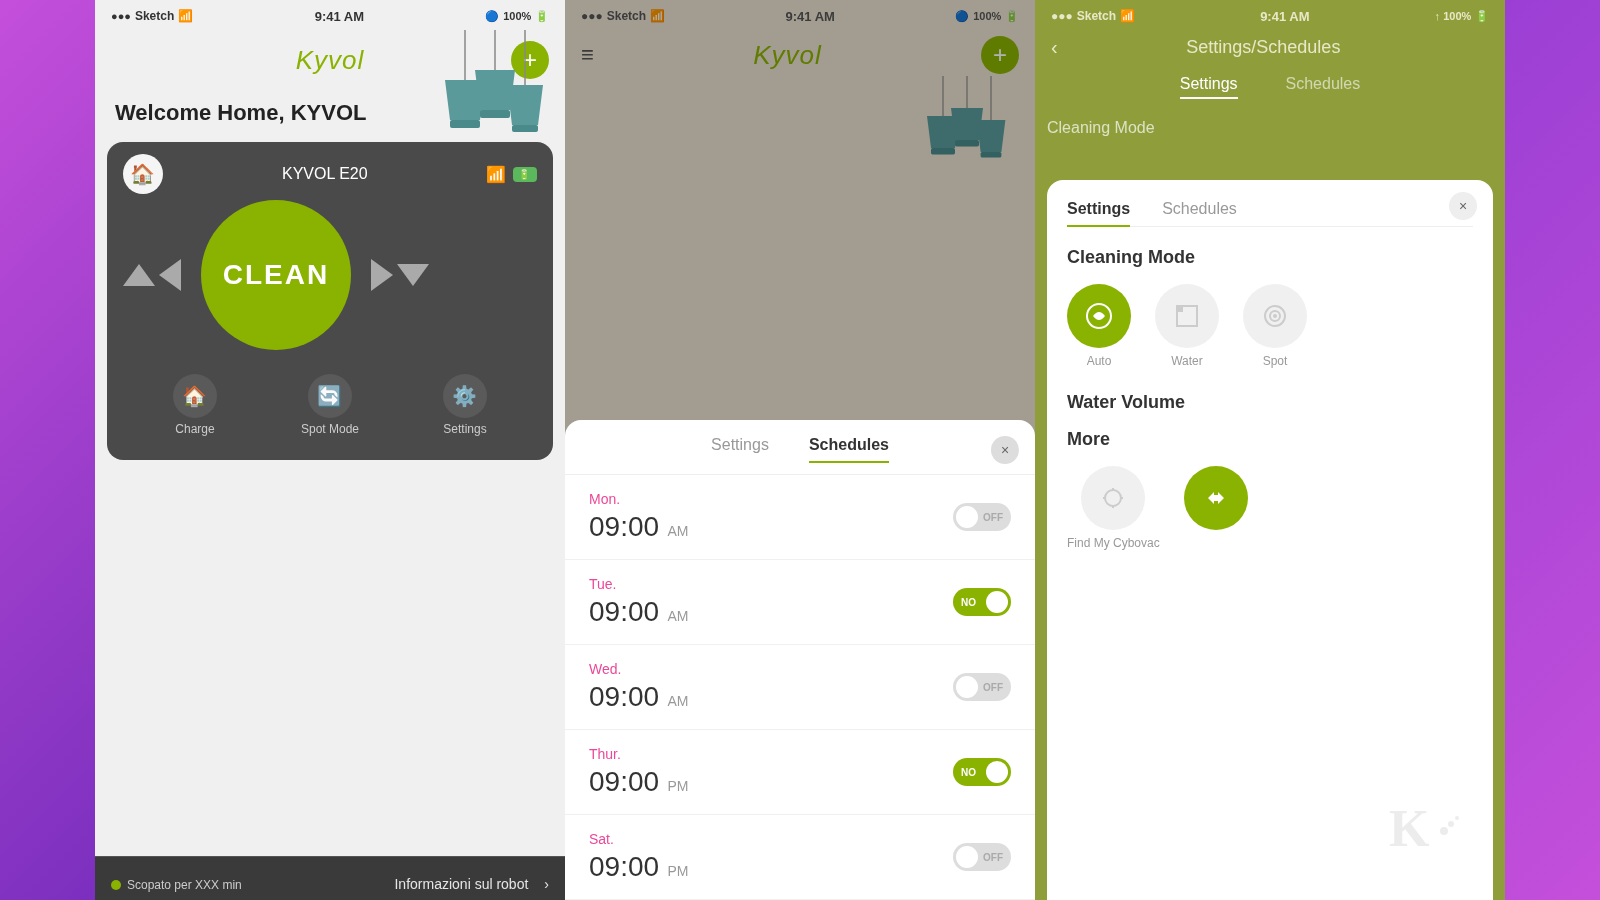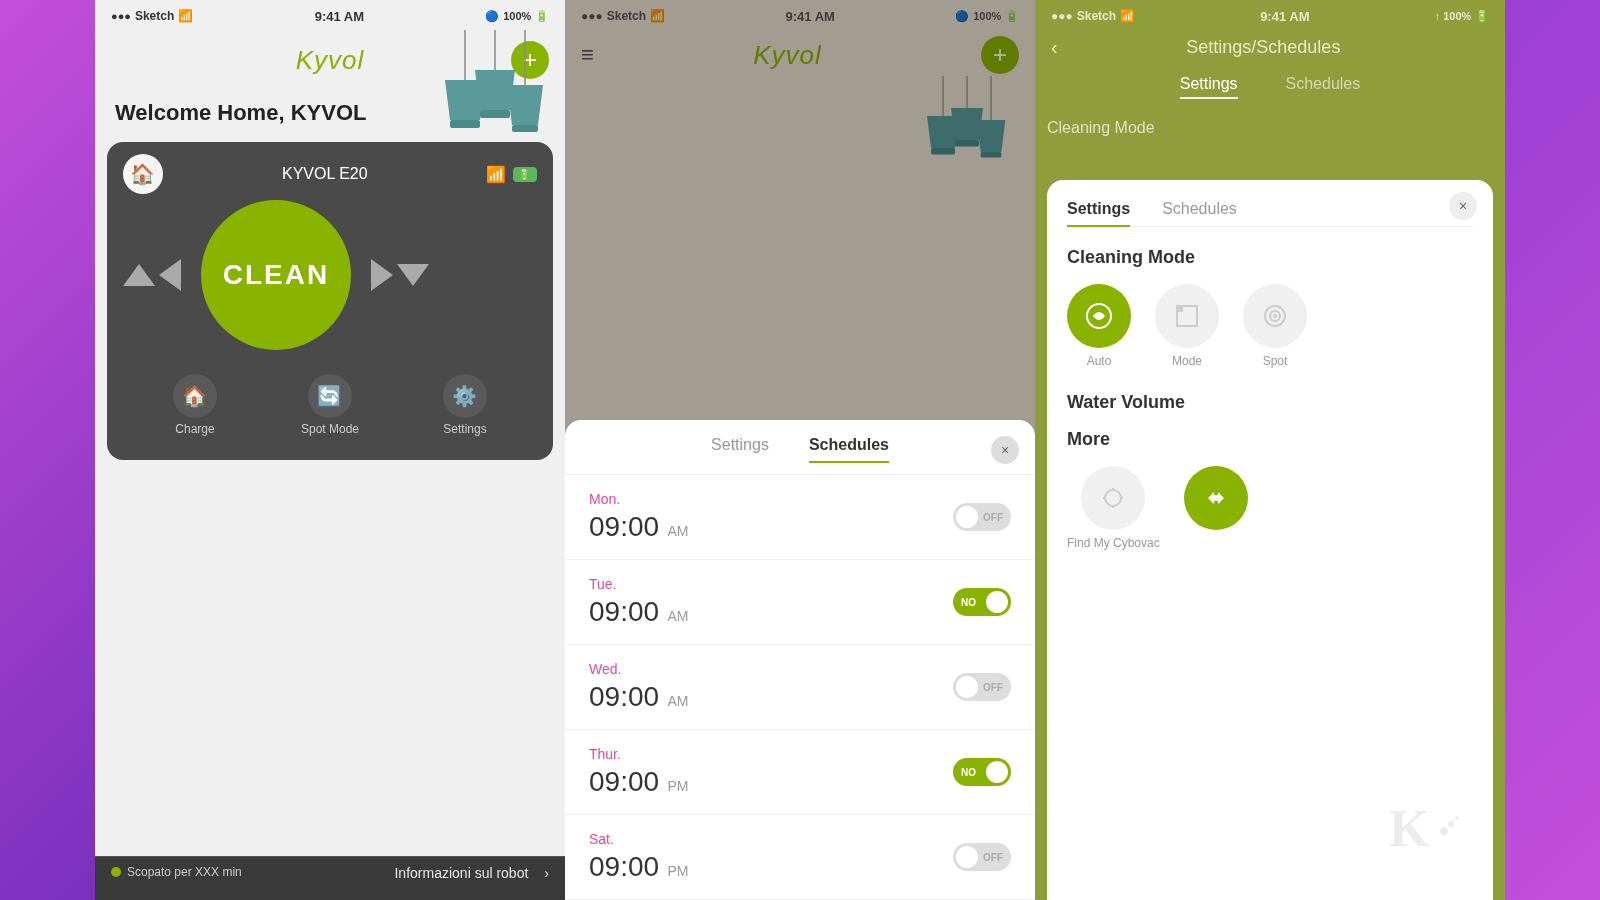--- a/index.html
+++ b/index.html
@@ -238,21 +238,21 @@
 
     .footer-bar {
       position: absolute;
       bottom: 0;
       left: 0; right: 0;
       background: #3a3a3a;
       border-top: 1px solid #555;
       padding: 8px 16px;
       display: flex;
       justify-content: space-between;
-      align-items: flex-start;
+      align-items: flex-end;
       height: 44px;
     }
     .footer-left {
       display: flex;
       align-items: center;
       gap: 6px;
       color: #ccc;
       font-size: 12px;
     }
     .footer-dot {
@@ -807,21 +807,21 @@
           </div>
           <span class="icon-option-label">Auto</span>
         </div>
         <div class="icon-option">
           <div class="icon-circle inactive">
             <svg width="32" height="32" viewBox="0 0 32 32">
               <rect x="6" y="6" width="20" height="20" fill="none" stroke="#ccc" stroke-width="2"></rect>
               <rect x="6" y="6" width="6" height="6" fill="#ccc"></rect>
             </svg>
           </div>
-          <span class="icon-option-label">Mode</span>
+          <span class="icon-option-label">Water</span>
         </div>
         <div class="icon-option">
           <div class="icon-circle inactive">
             <svg width="32" height="32" viewBox="0 0 32 32">
               <circle cx="16" cy="16" r="10" fill="none" stroke="#ccc" stroke-width="2"></circle>
               <circle cx="16" cy="16" r="5" fill="none" stroke="#ccc" stroke-width="2"></circle>
               <circle cx="16" cy="16" r="2" fill="#ccc"></circle>
             </svg>
           </div>
           <span class="icon-option-label">Spot</span>

